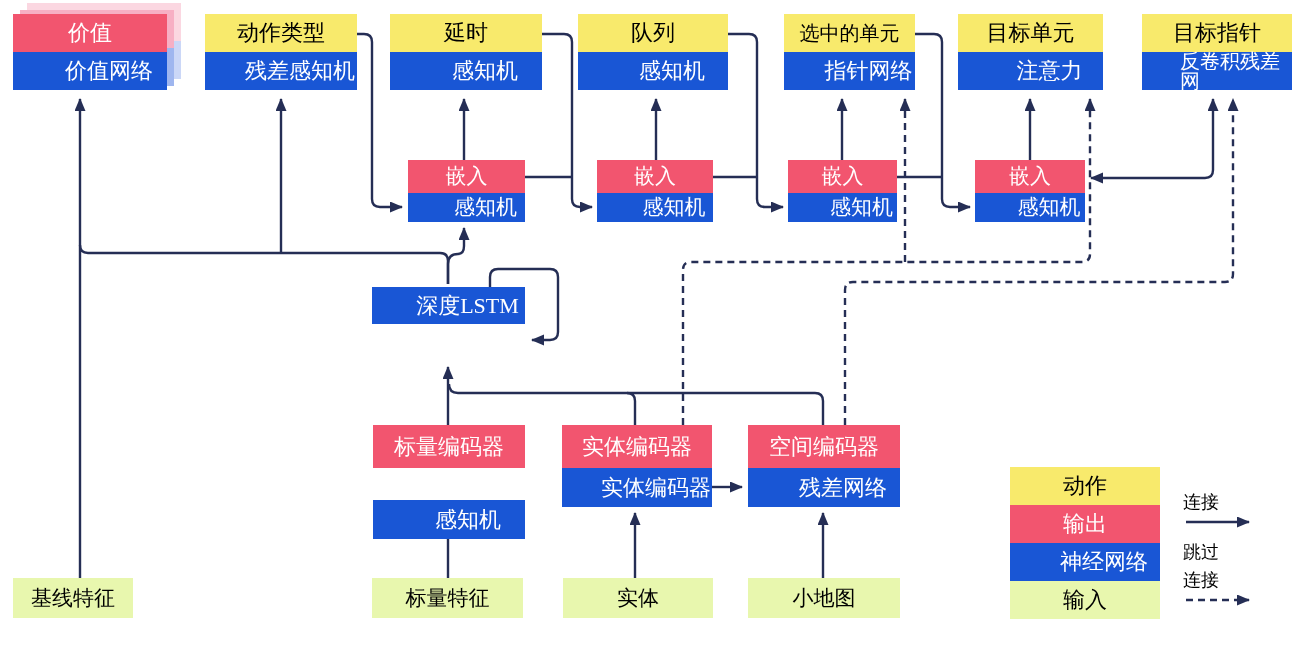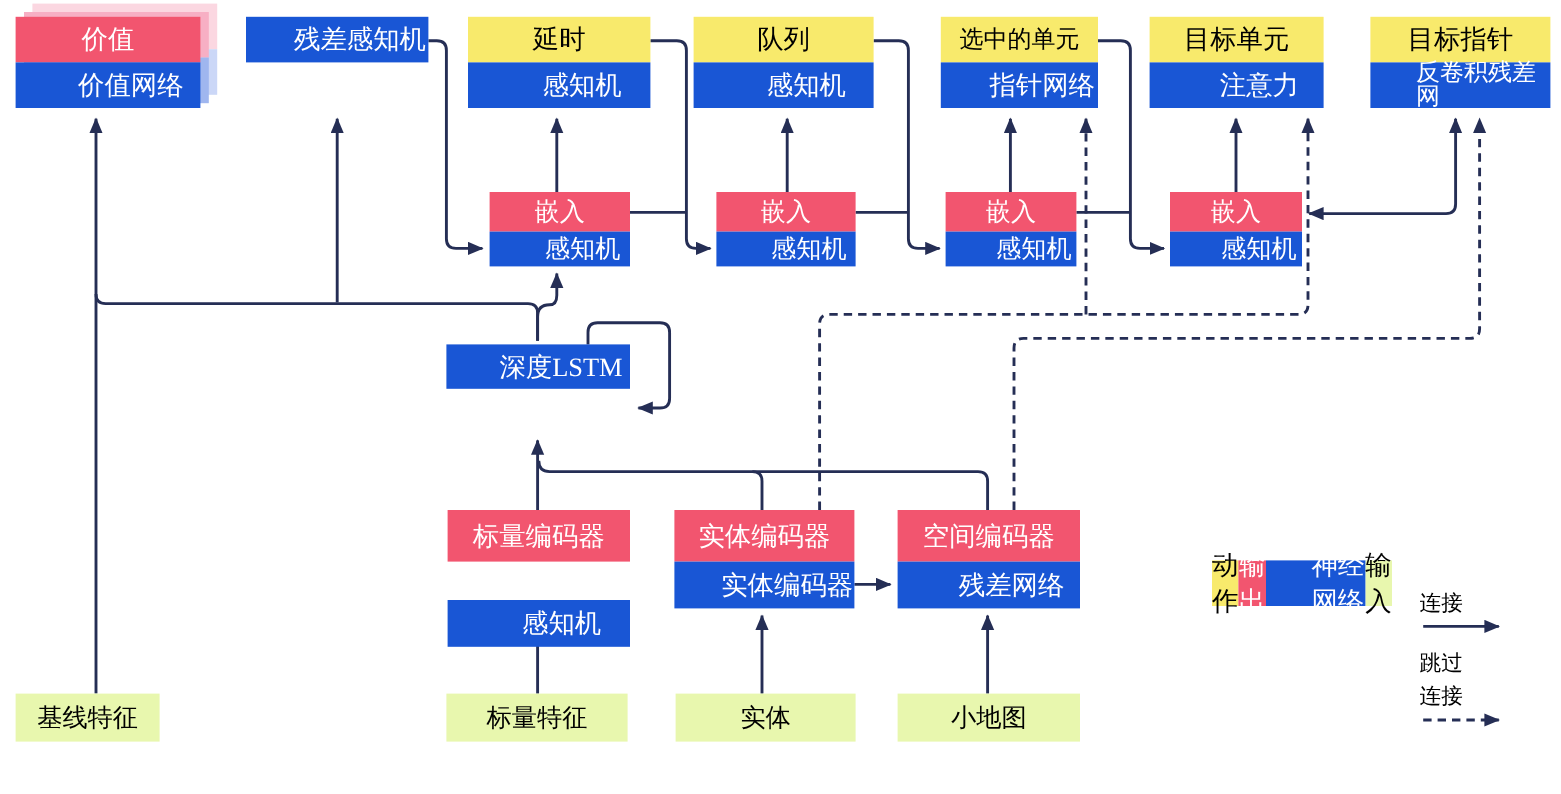--- a/index.html
+++ b/index.html
@@ -25,21 +25,21 @@
   .head .tt-bot{height:38px;font-size:22px;}
   .emb .tt-top{height:33px;font-size:21px;}
   .emb .tt-bot{height:29px;font-size:21px;}
   .core .tt-top{height:36px;font-size:22px;}
   .core .tt-bot{height:37px;font-size:22px;text-align:right;}
   .enc .tt-top{height:43px;font-size:22px;}
   .enc .tt-bot{height:39px;font-size:22px;}
   .inputbox{position:absolute;z-index:2;height:40px;font-size:21px;}
   .shadow{position:absolute;z-index:1;display:flex;flex-direction:column;}
   .shadow div{flex:1;}
-  .legend{position:absolute;z-index:2;display:flex;flex-direction:row;}
+  .legend{position:absolute;z-index:2;display:flex;flex-direction:column;}
   .legend .lrow{height:38px;display:flex;align-items:center;justify-content:center;font-size:22px;}
   .lgl{position:absolute;z-index:2;width:70px;font-size:18px;color:#000;}
 </style>
 </head>
 <body>
 
 <div id="stage">
 
   <svg id="wires" width="1301" height="662" viewBox="0 0 1301 662">
     <defs>
@@ -88,20 +88,21 @@
   <div class="shadow" style="left:20px;top:10px;width:154px;height:76px;">
     <div style="background:var(--c-sh1t)"></div>
       <div style="background:var(--c-sh1b)"></div>
   </div>
 
   <div class="tt-box head" style="left:13px;top:14px;width:154px;">
     <div class="tt-top bg-output">价值</div>
     <div class="tt-bot bg-network">价值网络</div>
   </div>
   <div class="tt-box head" style="left:205px;top:14px;width:152px;">
+    <div class="tt-top bg-action">动作类型</div>
     <div class="tt-bot bg-network">残差感知机</div>
   </div>
   <div class="tt-box head" style="left:390px;top:14px;width:152px;">
     <div class="tt-top bg-action">延时</div>
     <div class="tt-bot bg-network">感知机</div>
   </div>
   <div class="tt-box head" style="left:578px;top:14px;width:150px;">
     <div class="tt-top bg-action">队列</div>
     <div class="tt-bot bg-network">感知机</div>
   </div>

